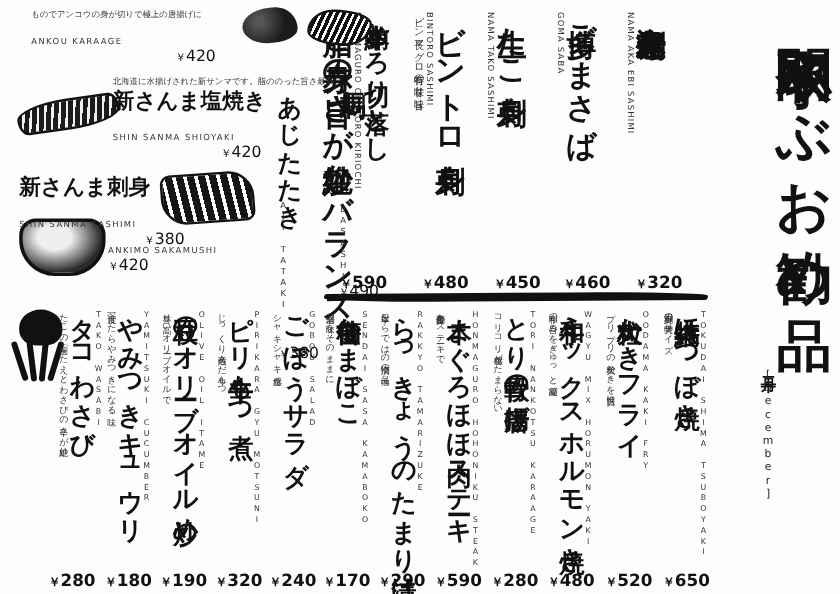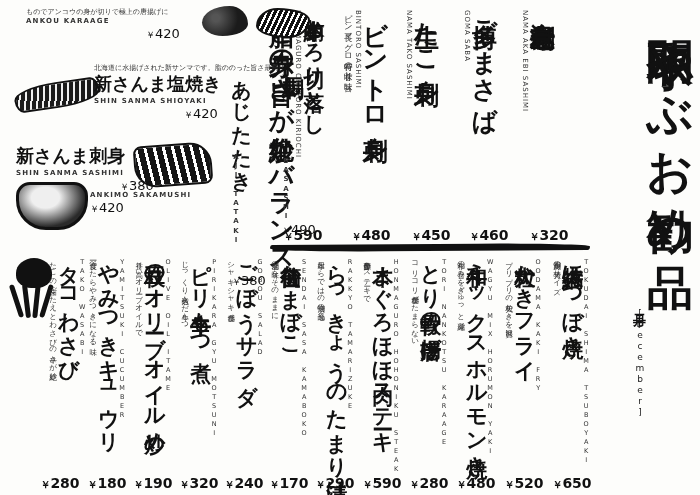--- a/index.html
+++ b/index.html
@@ -88,21 +88,21 @@
 
   
   #left-top { position:absolute; left:6px; top:4px; width:320px; height:238px; }
 
   .litem { position:absolute; }
   .litem .h {
     font-size:22px; font-weight:bold; white-space:nowrap;
   }
   .litem .h.sm { font-size:18px; }
   .litem .sub {
-    font-size:7px; letter-spacing:1.2px; color:#333; margin-top:1px;font-weight:bold;
+    font-size:7px; letter-spacing:1.2px; color:#333; margin-top:15px;
   }
   .litem .tiny {
     font-size:7px; color:#333; line-height:1.2;
   }
   .litem .pr {
     font-size:13px; font-weight:normal; margin-top:1px;
   }
   .litem .pr .yen { font-size:9px; }
 
   

